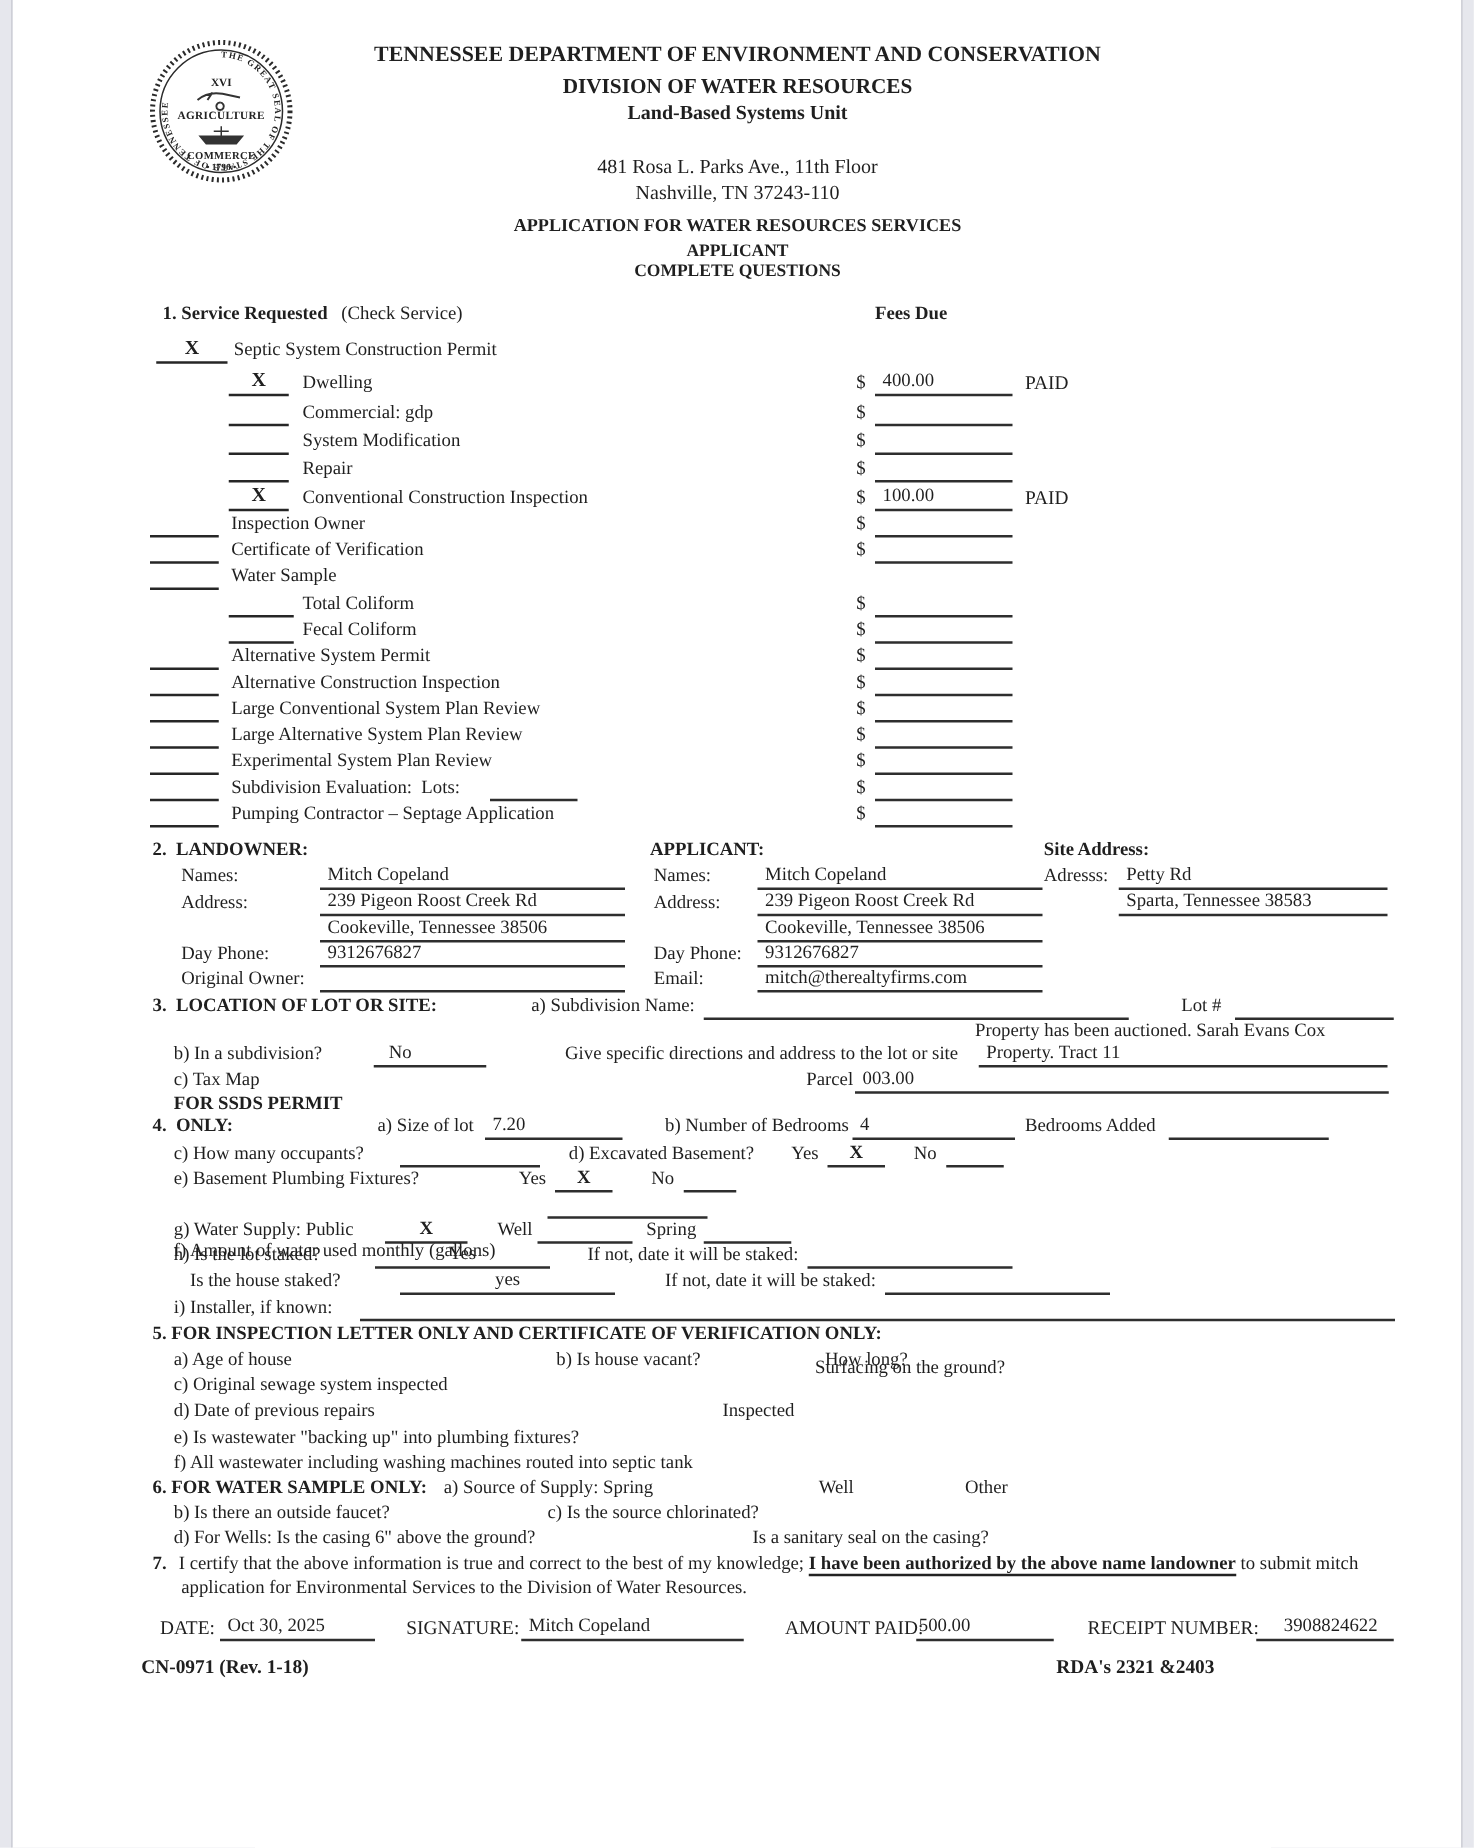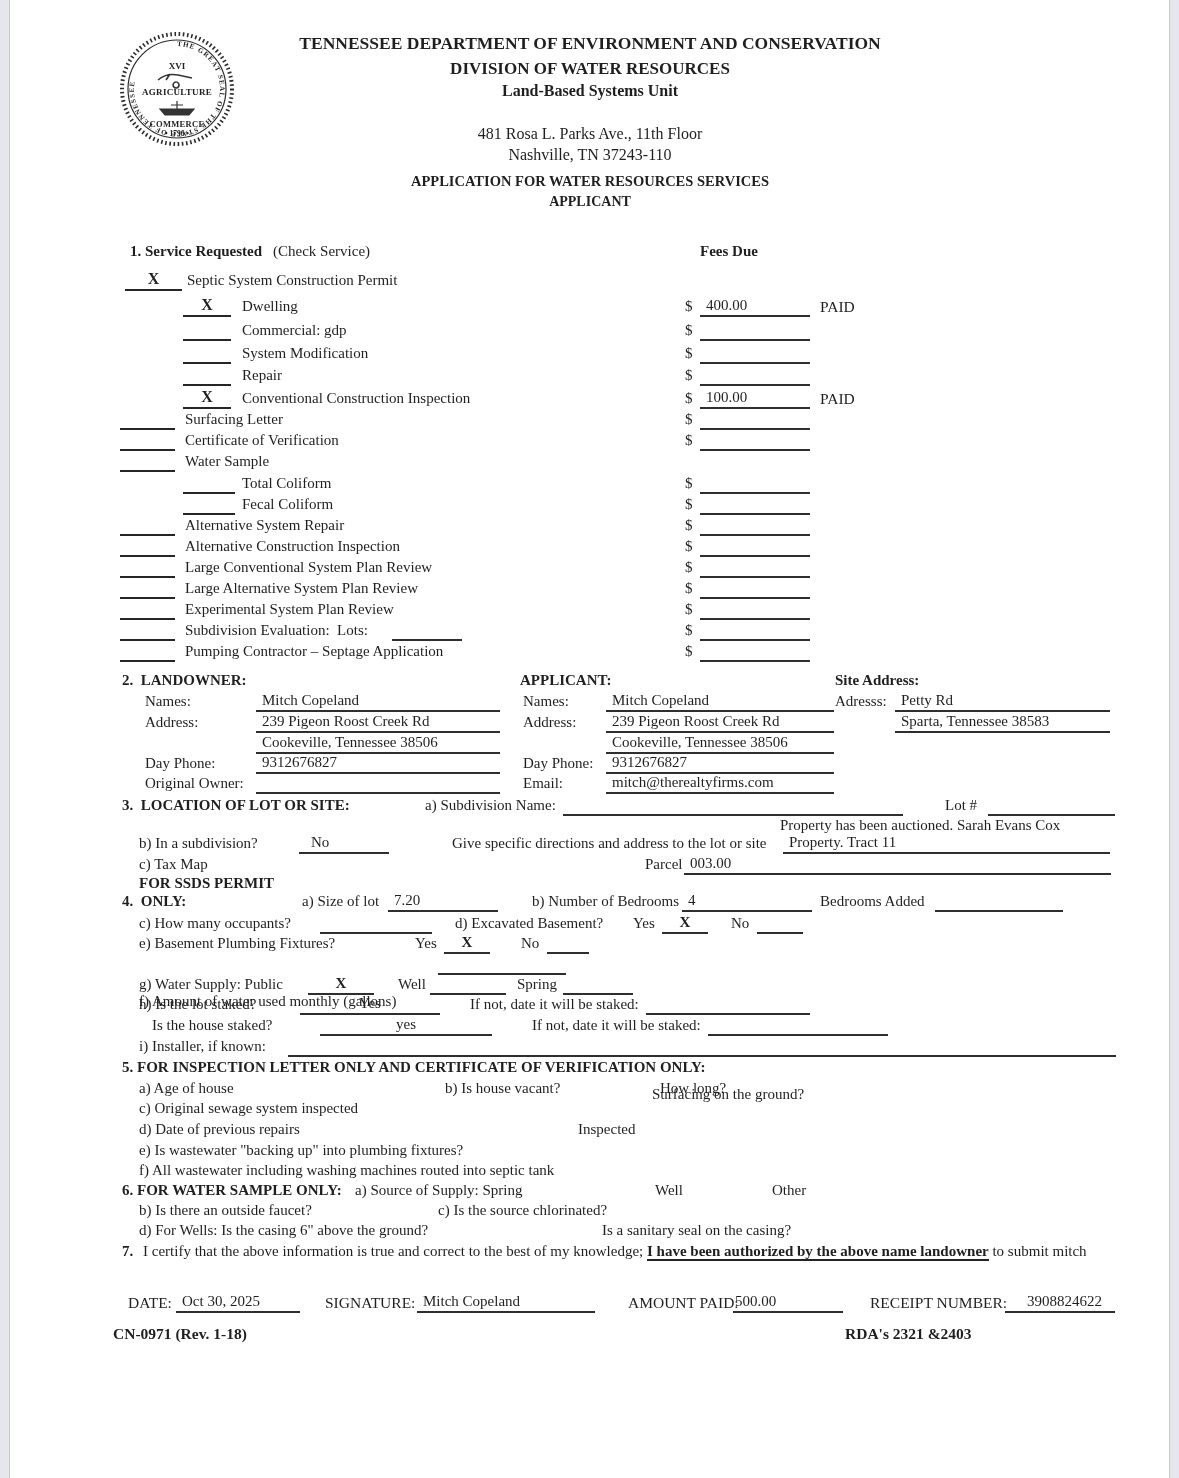--- a/index.html
+++ b/index.html
@@ -58,20 +58,21 @@
     <text x="59" y="106" text-anchor="middle" font-size="7.5" font-weight="bold" fill="#222">• 1796 •</text>
   </svg>
 
   <div class="hdr b fs175" style="top:33px">TENNESSEE DEPARTMENT OF ENVIRONMENT AND CONSERVATION</div>
   <div class="hdr b fs16" style="top:82px">Land-Based Systems Unit</div>
   <div class="hdr b fs17" style="top:59px">DIVISION OF WATER RESOURCES</div>
   <div class="hdr fs16" style="top:125px">481 Rosa L. Parks Ave., 11th Floor</div>
   <div class="hdr fs16" style="top:146px">Nashville, TN 37243-110</div>
   <div class="hdr b fs145" style="top:173px">APPLICATION FOR WATER RESOURCES SERVICES</div>
   <div class="hdr b fs14" style="top:194px">APPLICANT</div>
+  <div class="hdr b fs14" style="top:210px">COMPLETE QUESTIONS</div>
 
   <span class="lbl b" style="left:130px;top:241px">1. Service Requested</span>
   <span class="lbl" style="left:273px;top:241px">(Check Service)</span>
   <span class="lbl b" style="left:700px;top:241px">Fees Due</span>
 
   <span class="chk" style="left:125px;top:270px;width:57px">X</span>
   <span class="lbl" style="left:187px;top:270px">Septic System Construction Permit</span>
 
   <span class="chk" style="left:183px;top:296px;width:48px">X</span>
   <span class="lbl" style="left:242px;top:296px">Dwelling</span>
@@ -94,21 +95,21 @@
   <span class="lbl" style="left:685px;top:365px">$</span>
   <span class="fill" style="left:700px;top:365px;width:110px"></span>
 
   <span class="chk" style="left:183px;top:388px;width:48px">X</span>
   <span class="lbl" style="left:242px;top:388px">Conventional Construction Inspection</span>
   <span class="lbl" style="left:685px;top:388px">$</span>
   <span class="fill" style="left:700px;top:388px;width:110px">100.00</span>
   <span class="lbl fs155" style="left:820px;top:388px">PAID</span>
 
   <span class="chk" style="left:120px;top:409px;width:55px"></span>
-  <span class="lbl" style="left:185px;top:409px">Surfacing Letter</span>
+  <span class="lbl" style="left:185px;top:409px">Inspection Owner</span>
   <span class="lbl" style="left:685px;top:409px">$</span>
   <span class="fill" style="left:700px;top:409px;width:110px"></span>
 
   <span class="chk" style="left:120px;top:430px;width:55px"></span>
   <span class="lbl" style="left:185px;top:430px">Certificate of Verification</span>
   <span class="lbl" style="left:685px;top:430px">$</span>
   <span class="fill" style="left:700px;top:430px;width:110px"></span>
 
   <span class="chk" style="left:120px;top:451px;width:55px"></span>
   <span class="lbl" style="left:185px;top:451px">Water Sample</span>
@@ -117,21 +118,21 @@
   <span class="lbl" style="left:242px;top:473px">Total Coliform</span>
   <span class="lbl" style="left:685px;top:473px">$</span>
   <span class="fill" style="left:700px;top:473px;width:110px"></span>
 
   <span class="chk" style="left:183px;top:494px;width:52px"></span>
   <span class="lbl" style="left:242px;top:494px">Fecal Coliform</span>
   <span class="lbl" style="left:685px;top:494px">$</span>
   <span class="fill" style="left:700px;top:494px;width:110px"></span>
 
   <span class="chk" style="left:120px;top:515px;width:55px"></span>
-  <span class="lbl" style="left:185px;top:515px">Alternative System Repair</span>
+  <span class="lbl" style="left:185px;top:515px">Alternative System Permit</span>
   <span class="lbl" style="left:685px;top:515px">$</span>
   <span class="fill" style="left:700px;top:515px;width:110px"></span>
 
   <span class="chk" style="left:120px;top:536px;width:55px"></span>
   <span class="lbl" style="left:185px;top:536px">Alternative Construction Inspection</span>
   <span class="lbl" style="left:685px;top:536px">$</span>
   <span class="fill" style="left:700px;top:536px;width:110px"></span>
 
   <span class="chk" style="left:120px;top:557px;width:55px"></span>
   <span class="lbl" style="left:185px;top:557px">Large Conventional System Plan Review</span>
@@ -268,20 +269,21 @@
   <span class="lbl" style="left:355px;top:1180px">a) Source of Supply: Spring</span>
   <span class="lbl" style="left:655px;top:1180px">Well</span>
   <span class="lbl" style="left:772px;top:1180px">Other</span>
   <span class="lbl" style="left:139px;top:1200px">b) Is there an outside faucet?</span>
   <span class="lbl" style="left:438px;top:1200px">c) Is the source chlorinated?</span>
   <span class="lbl" style="left:139px;top:1220px">d) For Wells: Is the casing 6" above the ground?</span>
   <span class="lbl" style="left:602px;top:1220px">Is a sanitary seal on the casing?</span>
 
   <span class="lbl b" style="left:122px;top:1241px">7.</span>
   <span class="lbl" style="left:143px;top:1241px"><span>I certify that the above information is true and correct to the best of my knowledge; </span><span class="bu">I have been authorized by the above name landowner</span><span> to submit mitch</span></span>
+  <span class="lbl" style="left:145px;top:1260px">application for Environmental Services to the Division of Water Resources.</span>
 
   <span class="lbl fs155" style="left:128px;top:1292px">DATE:</span>
   <span class="fill" style="left:176px;top:1292px;width:124px">Oct 30, 2025</span>
   <span class="lbl fs155" style="left:325px;top:1292px">SIGNATURE:</span>
   <span class="fill" style="left:417px;top:1292px;width:178px">Mitch Copeland</span>
   <span class="lbl fs155" style="left:628px;top:1292px">AMOUNT PAID:</span>
   <span class="fill" style="left:733px;top:1292px;width:110px;padding-left:2px">500.00</span>
   <span class="lbl fs155" style="left:870px;top:1292px">RECEIPT NUMBER:</span>
   <span class="fill" style="left:1005px;top:1292px;width:110px;padding-left:22px">3908824622</span>
 

